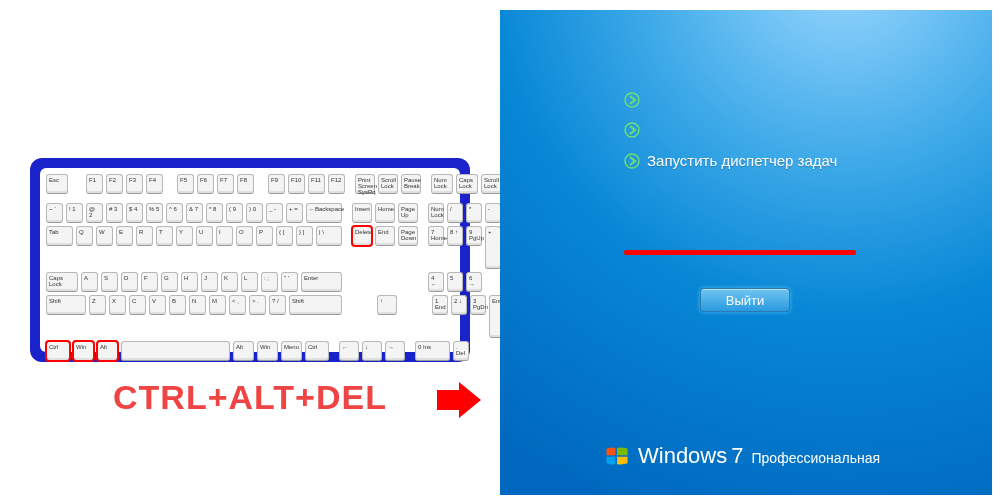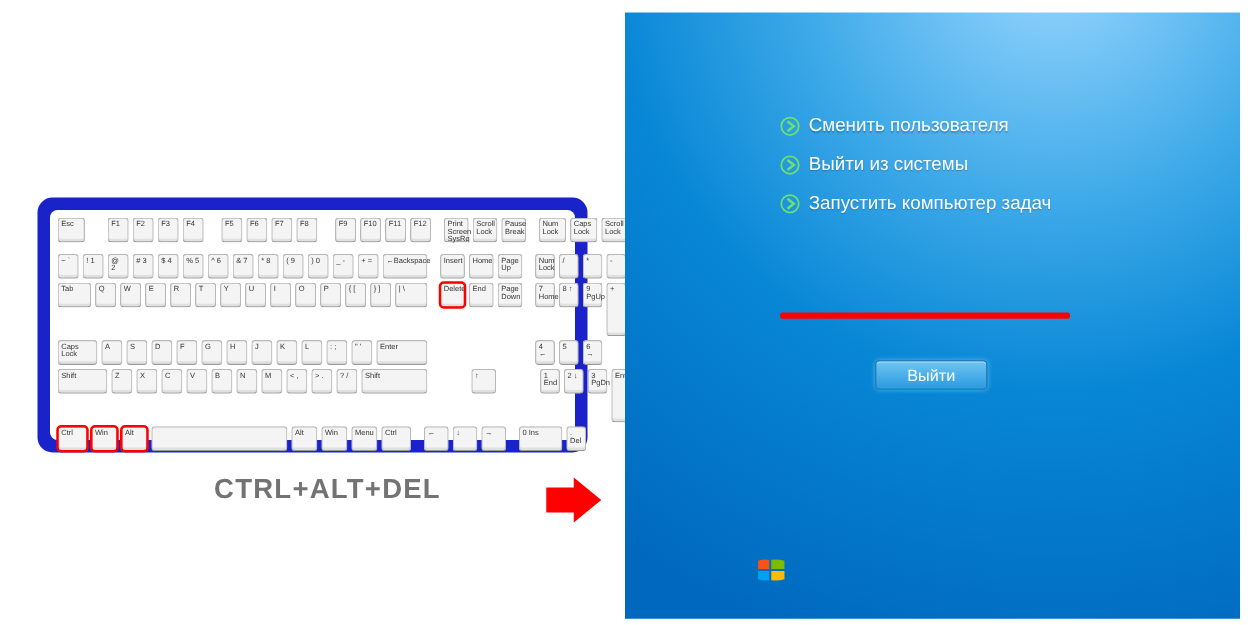--- a/index.html
+++ b/index.html
@@ -53,27 +53,27 @@
     padding: 2px 2px;
     height: 20px;
     flex-shrink: 0;
     box-shadow: inset 0 -2px 0 rgba(0,0,0,0.08);
   }
   .key.tall { height: 43px; }
   .key.hl { outline: 2px solid #ff0000; outline-offset: -1px; }
   .spacer { flex-shrink: 0; }
   .caption {
     position: absolute;
-    left: 42px; top: 378px;
+    left: 30px; top: 378px;
     width: 440px;
     text-align: center;
     font-family: Arial, sans-serif;
     font-weight: bold;
-    font-size: 22px;
-    color: #737373;
+    font-size: 34px;
+    color: #ef4444;
     letter-spacing: 1px;
   }
   .arrow {
     position: absolute;
     left: 435px; top: 380px;
   }
   
   .menu {
     position: absolute;
     left: 124px; top: 82px;
@@ -286,42 +286,45 @@
   </svg>
 </div>
 
 <div class="right">
   <div class="menu" id="menu">
       <div class="menu-item">
         <svg class="mi-icon" viewBox="0 0 16 16">
           <circle cx="8" cy="8" r="7" fill="none" stroke="#6fe06f" stroke-width="1.4"></circle>
           <path d="M6 4 L11 8 L6 12" fill="none" stroke="#6fe06f" stroke-width="2"></path>
         </svg>
-        <span>Сменить пользователя</span>
       </div>
       <div class="menu-item">
         <svg class="mi-icon" viewBox="0 0 16 16">
           <circle cx="8" cy="8" r="7" fill="none" stroke="#6fe06f" stroke-width="1.4"></circle>
           <path d="M6 4 L11 8 L6 12" fill="none" stroke="#6fe06f" stroke-width="2"></path>
         </svg>
-        <span>Выйти из системы</span>
       </div>
       <div class="menu-item">
         <svg class="mi-icon" viewBox="0 0 16 16">
           <circle cx="8" cy="8" r="7" fill="none" stroke="#6fe06f" stroke-width="1.4"></circle>
           <path d="M6 4 L11 8 L6 12" fill="none" stroke="#6fe06f" stroke-width="2"></path>
         </svg>
-        <span>Запустить компьютер задач</span>
+        <span>Запустить диспетчер задач</span>
       </div>
     </div>
   <div class="underline"></div>
   <div class="cancel">
     <span>Выйти</span>
   </div>
   <div class="branding">
     <svg class="winlogo" viewBox="0 0 32 32">
       <path class="r1" d="M3 7 Q7 5 14 6 L14 15 L3 15 Z"></path>
       <path class="r2" d="M16 6 Q23 5 29 7 L29 15 L16 15 Z"></path>
       <path class="r3" d="M3 17 L14 17 L14 26 Q7 27 3 25 Z"></path>
       <path class="r4" d="M16 17 L29 17 L29 25 Q23 27 16 26 Z"></path>
     </svg>
+    <div class="brand-text">
+      <span class="brand-win">Windows</span>
+      <span class="brand-7">7</span>
+      <span class="brand-ed">Профессиональная</span>
+    </div>
   </div>
 </div>
 
 </body></html>

